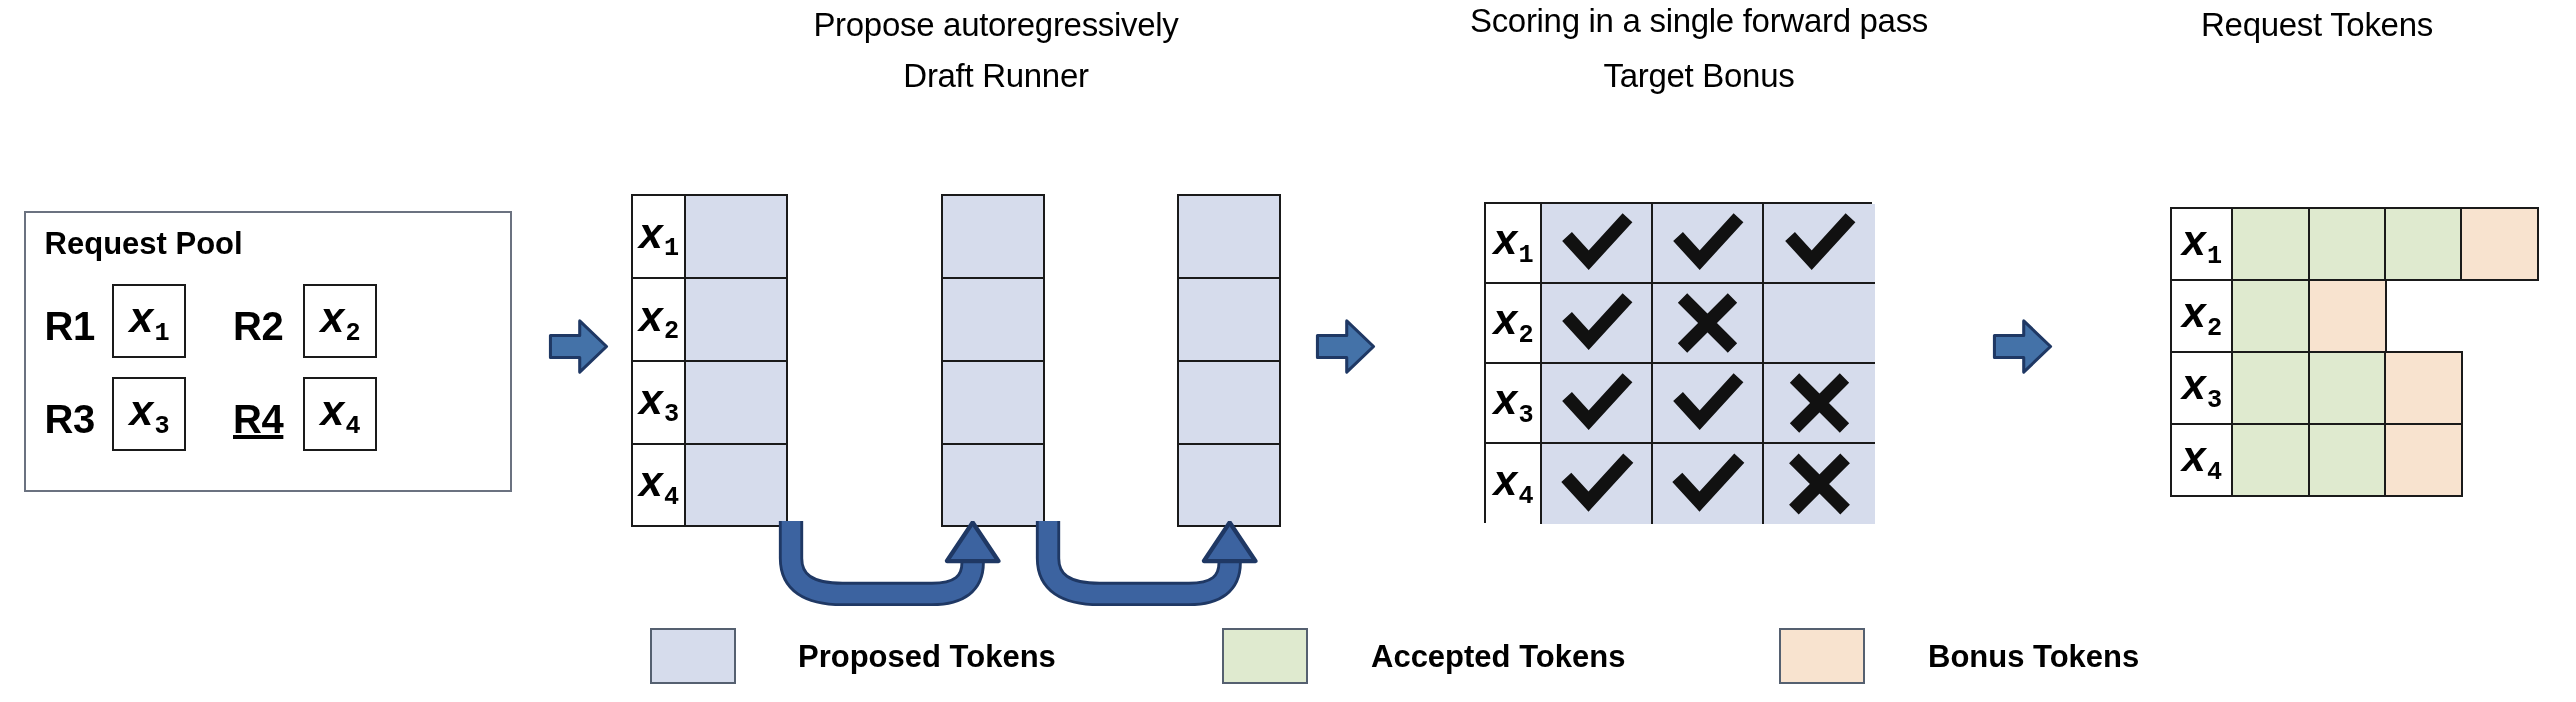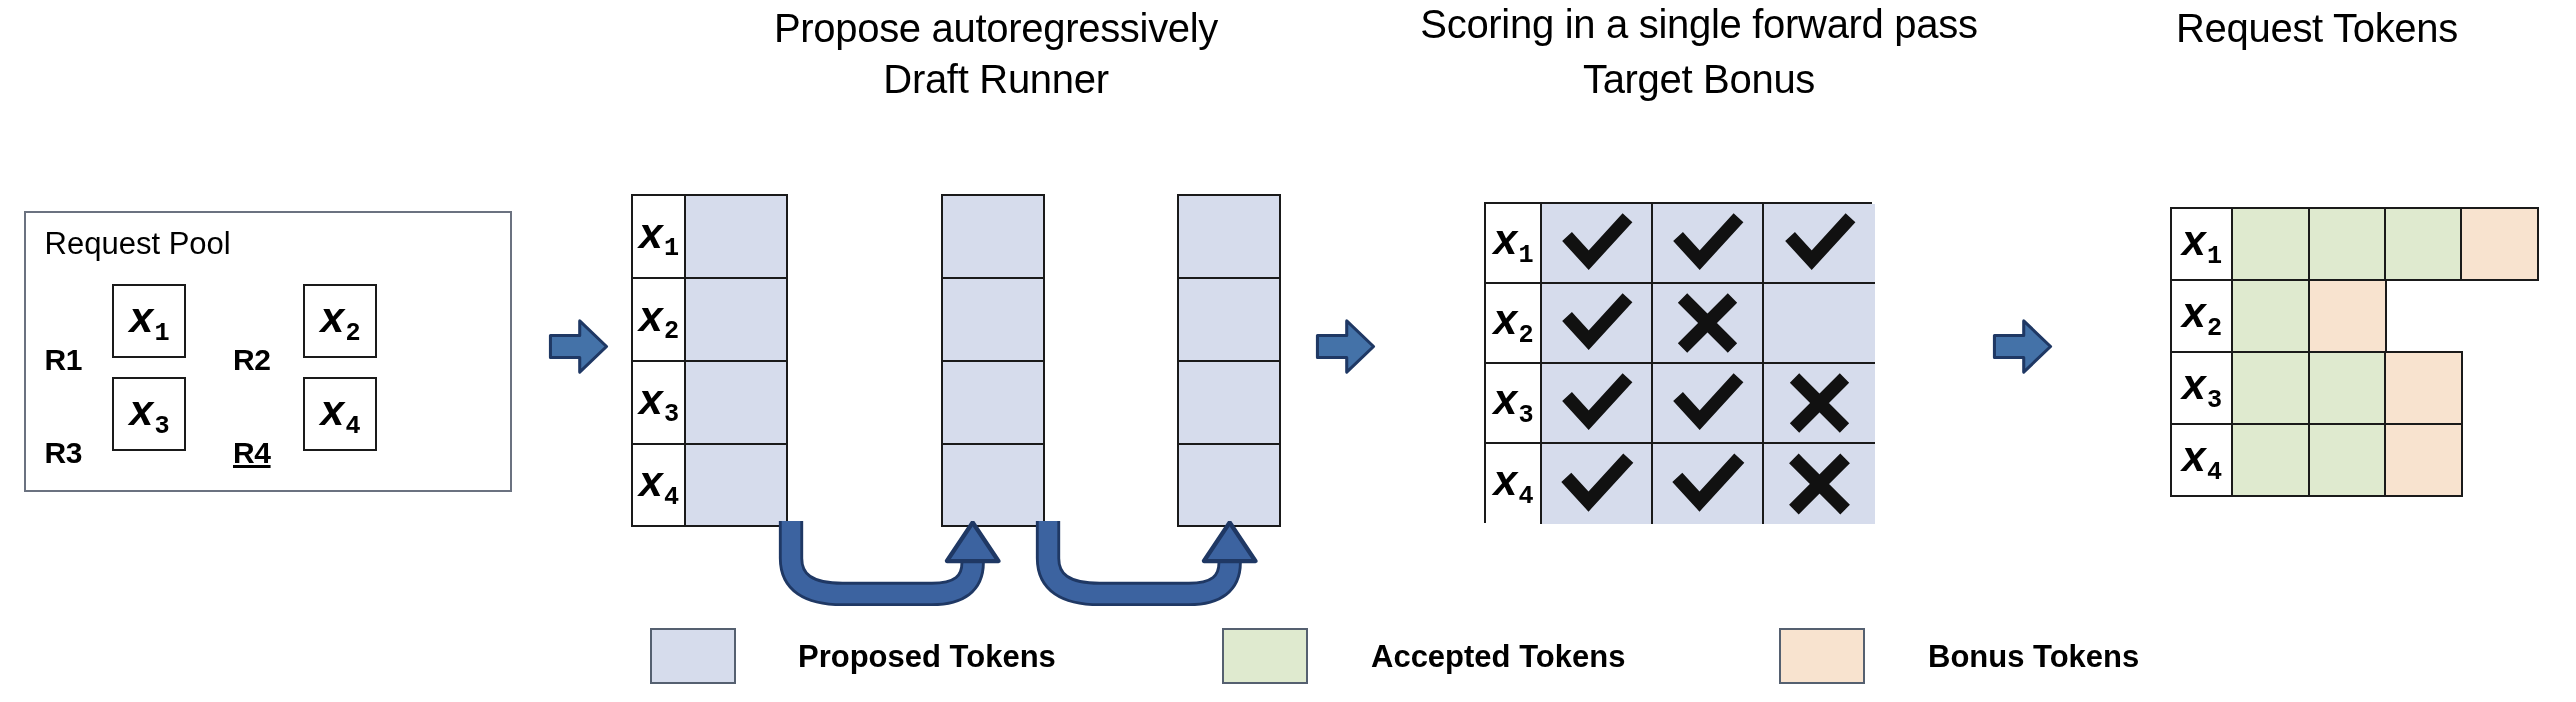--- a/index.html
+++ b/index.html
@@ -7,43 +7,42 @@
     width:2576px;height:703px;position:relative;overflow:hidden;
     font-family:"Liberation Sans","DejaVu Sans",sans-serif;
     color:#000;
     -webkit-font-smoothing:antialiased;
   }
   .abs{position:absolute;}
 
   
   .heading{
     position:absolute;
-    font-size:40px;
+    font-size:33px;
     font-weight:400;
     letter-spacing:-0.3px;
     white-space:nowrap;
     text-align:center;
     color:#000;
   }
 
   
   #request-pool{
     left:24px;top:211px;width:488px;height:281px;
     border:2.1px solid #6b7280;
     background:#fff;
     box-sizing:border-box;
   }
   #request-pool-title{
     position:absolute;left:18.6px;top:13px;
-    font-size:31px;font-weight:400;white-space:nowrap;
+    font-size:31px;font-weight:700;white-space:nowrap;
   }
   .req-label{
-    position:absolute;font-size:30px;font-weight:700;
+    position:absolute;font-size:40px;font-weight:700;
     letter-spacing:-0.4px;
-    margin-top:39px;
   }
   .req-box{
     position:absolute;width:74px;height:74px;
     border:2.1px solid #1a1a1a;background:#fff;
     box-sizing:border-box;
     display:flex;align-items:center;justify-content:center;
   }
 
   
   .xtok{

